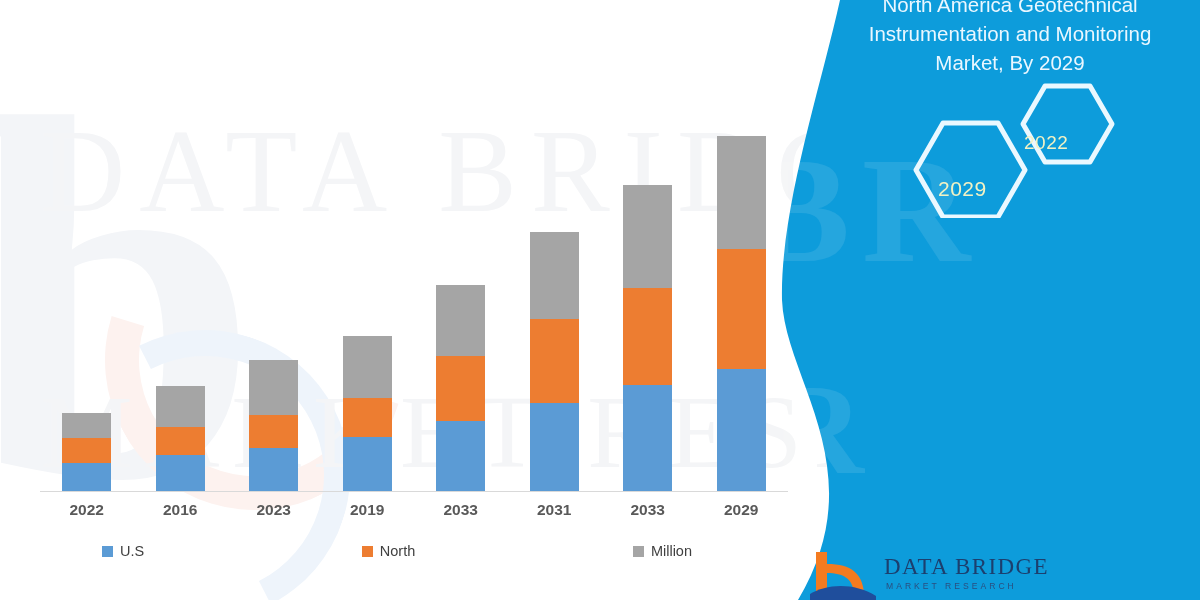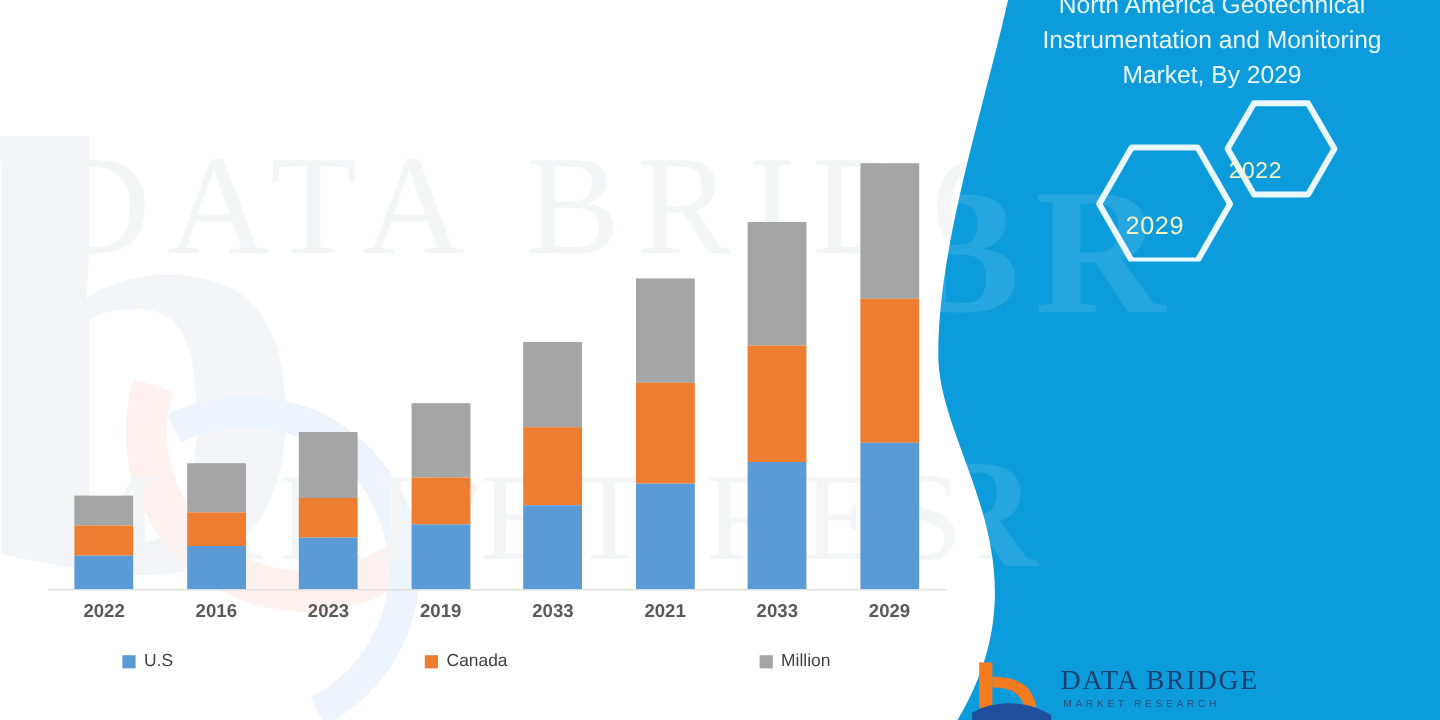--- a/index.html
+++ b/index.html
@@ -206,33 +206,33 @@
       </div>
     <div class="axis-line"></div>
   </div>
 
   <div class="xaxis" id="xaxis">
       <div class="xlabel">2022</div>
       <div class="xlabel">2016</div>
       <div class="xlabel">2023</div>
       <div class="xlabel">2019</div>
       <div class="xlabel">2033</div>
-      <div class="xlabel">2021</div>
+      <div class="xlabel">2031</div>
       <div class="xlabel">2033</div>
       <div class="xlabel">2029</div>
     </div>
 
   <div class="legend" id="legend">
       <div class="legend-item">
         <span class="legend-swatch" style="background: rgb(91, 155, 213);"></span>
         <span class="legend-label">U.S</span>
       </div>
       <div class="legend-item">
         <span class="legend-swatch" style="background: rgb(237, 125, 49);"></span>
-        <span class="legend-label">Canada</span>
+        <span class="legend-label">North</span>
       </div>
       <div class="legend-item">
         <span class="legend-swatch" style="background: rgb(165, 165, 165);"></span>
         <span class="legend-label">Million</span>
       </div>
     </div>
 
   <div class="panel">
     <svg class="panel-bg" width="420" height="600" viewBox="0 0 420 600" preserveAspectRatio="none">
       <path id="panel-shape" d="M 60 0 L 420 0 L 420 600 L 18 600 C 95 470 5 380 2 300 C 0 210 40 90 60 0 Z" fill="#0d9cdb"></path>

